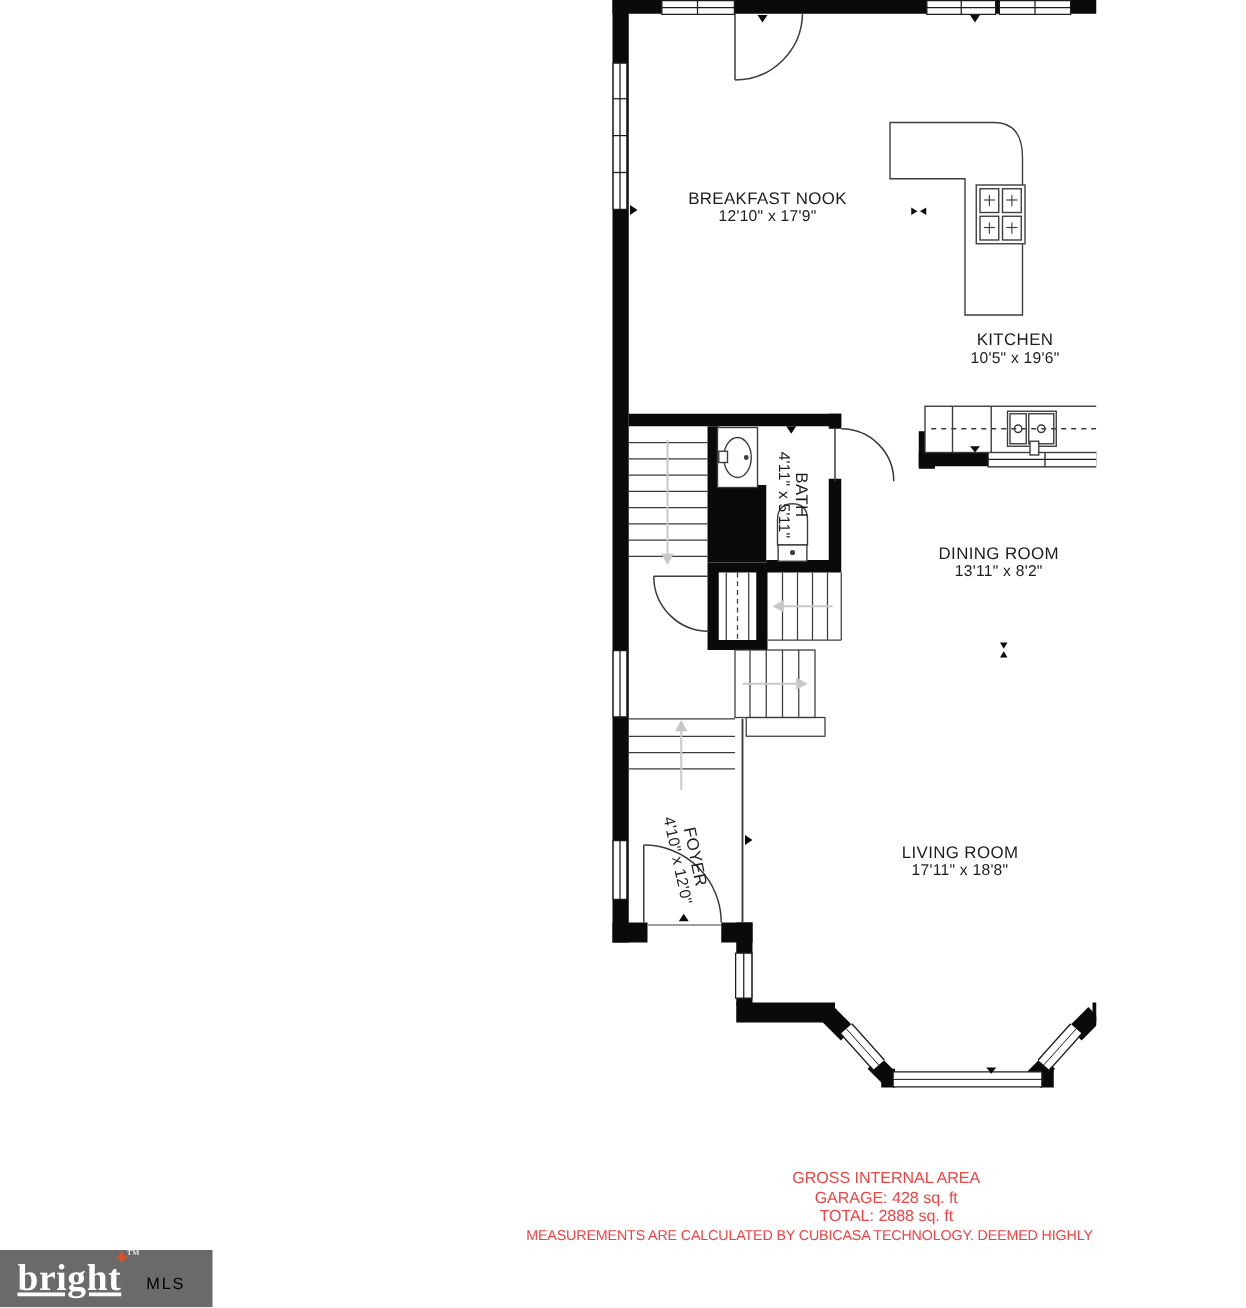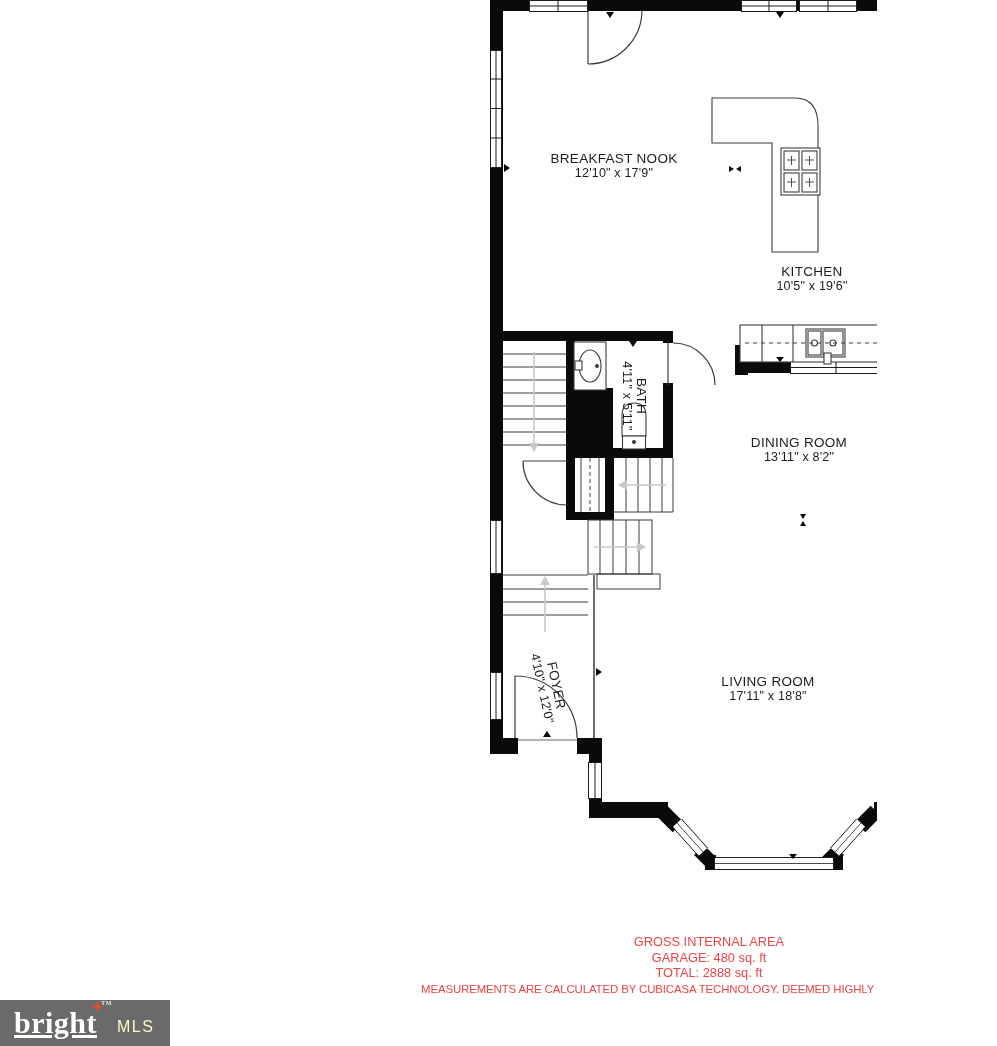--- a/index.html
+++ b/index.html
@@ -11,21 +11,21 @@
   .room-dims{font-size:12.5px;letter-spacing:.2px;}
   .summary{position:absolute;left:421px;top:934px;width:576px;text-align:center;
            color:#ef4444;font-size:12.8px;line-height:15.6px;white-space:nowrap;}
   .summary .disclaimer{font-size:11.4px;letter-spacing:-0.1px;margin-top:1px;}
   .logo{position:absolute;left:0;top:1000px;width:170px;height:46px;background:#6a6a6a;
         display:flex;align-items:center;padding-left:14px;box-sizing:border-box;}
   .logo .brand{font-family:"Liberation Serif", serif;font-weight:bold;color:#ffffff;
                font-size:30px;line-height:30px;position:relative;letter-spacing:0.5px;text-decoration:underline;}
   .logo .star{position:absolute;right:-7px;top:-8px;color:#d9512c;font-size:15px;line-height:15px;}
   .logo .tm{position:absolute;right:-15px;top:-8px;color:#e8e8e8;font-size:6px;line-height:6px;}
-  .logo .suffix{color:#fef9c3;font-size:16px;letter-spacing:1.5px;margin-left:20px;margin-top:7px;}
+  .logo .suffix{color:#000000;font-size:13px;letter-spacing:1.5px;margin-left:20px;margin-top:7px;}
 </style>
 </head>
 <body>
 
 <div class="canvas">
 
 <svg class="plan-svg" width="997" height="1046" viewBox="0 0 997 1046">
 
   <g fill="#0a0a0a">
     <rect x="490" y="0" width="448" height="11"></rect>
@@ -299,21 +299,21 @@
       <text class="room-dims" x="549" y="698">4'10" x 12'0"</text>
     </g>
 
     <text class="room-name" x="768" y="686">LIVING ROOM</text>
     <text class="room-dims" x="768" y="700">17'11" x 18'8"</text>
   </g>
 </svg>
 
   <div class="summary">
     <div>GROSS INTERNAL AREA</div>
-    <div>GARAGE: 480 sq. ft</div>
+    <div>GARAGE: 428 sq. ft</div>
     <div>TOTAL: 2888 sq. ft</div>
     <div class="disclaimer">MEASUREMENTS ARE CALCULATED BY CUBICASA TECHNOLOGY. DEEMED HIGHLY RELIABLE BUT NOT GUARANTEED</div>
   </div>
 
   <div class="logo">
     <span class="brand">
       <span>bright</span>
       <span class="star">✦</span>
       <span class="tm">TM</span>
     </span>

